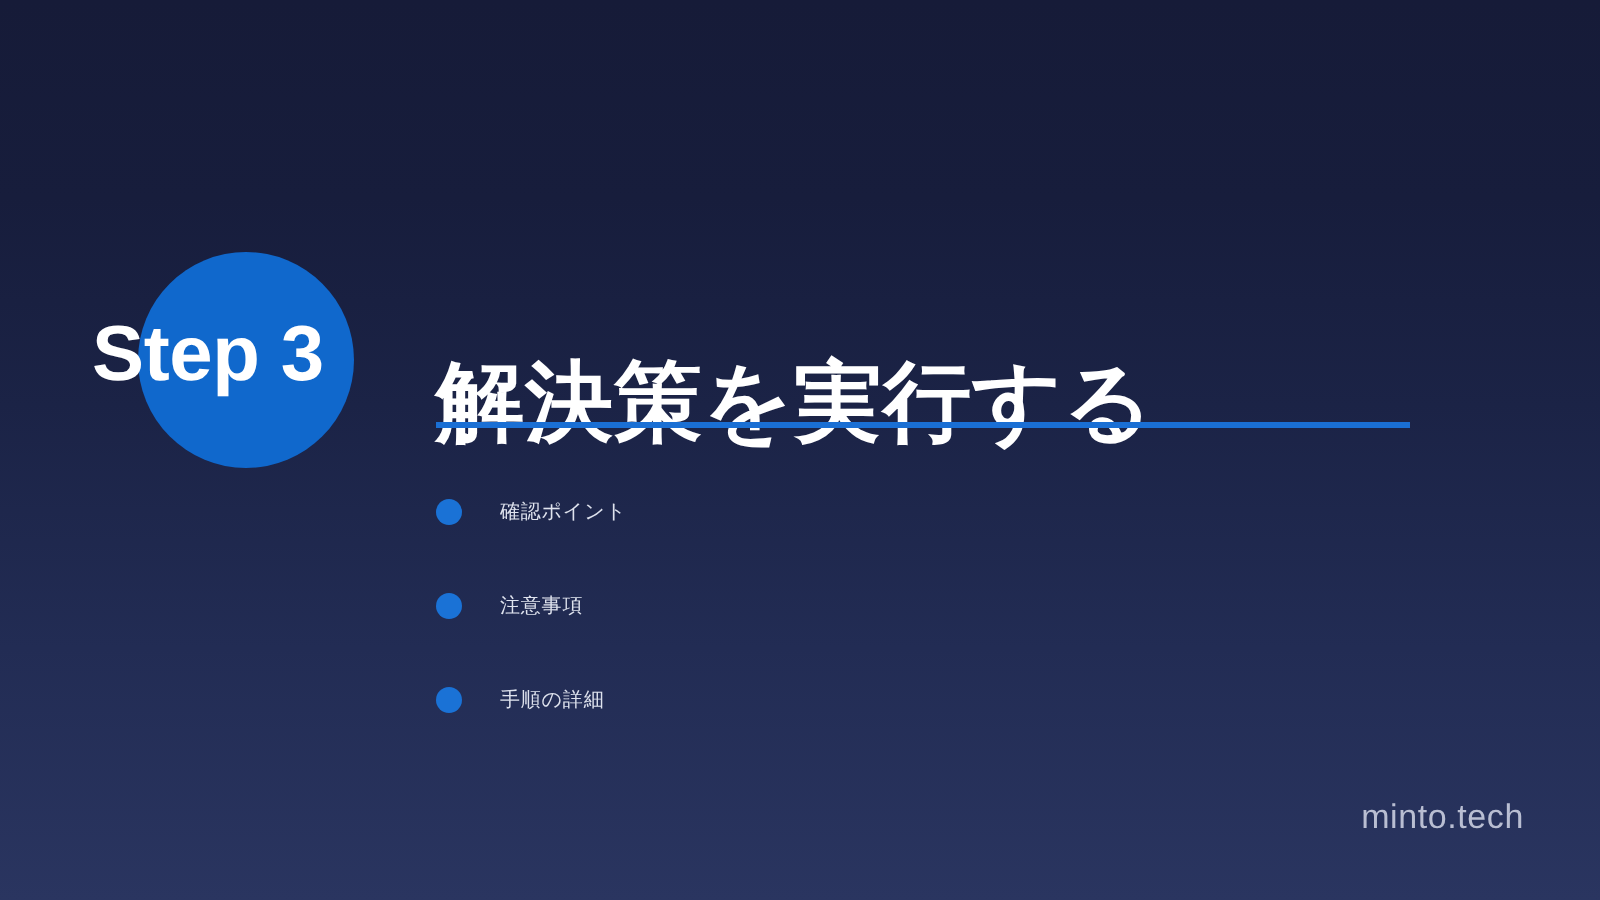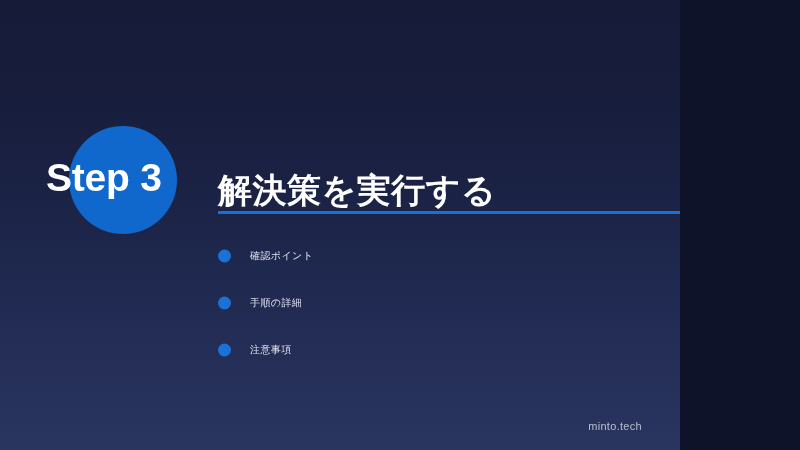--- a/index.html
+++ b/index.html
@@ -7,21 +7,21 @@
     margin: 0;
     padding: 0;
     background: #0f1329;
   }
   body {
     font-family: "Liberation Sans", "DejaVu Sans", sans-serif;
   }
 
   .slide {
     position: relative;
-    width: 680px;
+    width: 800px;
     height: 450px;
     overflow: hidden;
     background: linear-gradient(180deg,
                 #161b38 0%,
                 #171d3c 22%,
                 #1b2346 45%,
                 #222c54 72%,
                 #2a3560 100%);
   }
 
@@ -49,21 +49,21 @@
     letter-spacing: -0.2px;
     white-space: nowrap;
   }
 
   
   .title {
     position: absolute;
     left: 218px;
     top: 147px;
     color: #ffffff;
-    font-size: 34px;
+    font-size: 44px;
     font-weight: bold;
     letter-spacing: 0.5px;
     line-height: 1.18;
     white-space: nowrap;
   }
 
   
   .divider {
     position: absolute;
     left: 218px;
@@ -105,23 +105,23 @@
     font-size: 10px;
     font-weight: normal;
     letter-spacing: 0.4px;
     white-space: nowrap;
   }
 
   
   .watermark {
     position: absolute;
     right: 38px;
-    bottom: 18px;
+    bottom: 31px;
     color: #b9bed2;
-    font-size: 11px;
+    font-size: 17px;
     letter-spacing: 0.3px;
   }
 </style>
 </head>
 <body>
 
 <div class="slide">
 
   <div class="step-circle"></div>
 
@@ -131,23 +131,23 @@
 
   <div class="divider"></div>
 
   <ul class="bullet-list">
     <li class="bullet-item">
       <span class="bullet-dot"></span>
       <span class="bullet-text">確認ポイント</span>
     </li>
     <li class="bullet-item">
       <span class="bullet-dot"></span>
-      <span class="bullet-text">手順の詳細</span>
+      <span class="bullet-text">注意事項</span>
     </li>
     <li class="bullet-item">
       <span class="bullet-dot"></span>
-      <span class="bullet-text">注意事項</span>
+      <span class="bullet-text">手順の詳細</span>
     </li>
   </ul>
 
   <div class="watermark">minto.tech</div>
 
 </div>
 
 </body></html>

